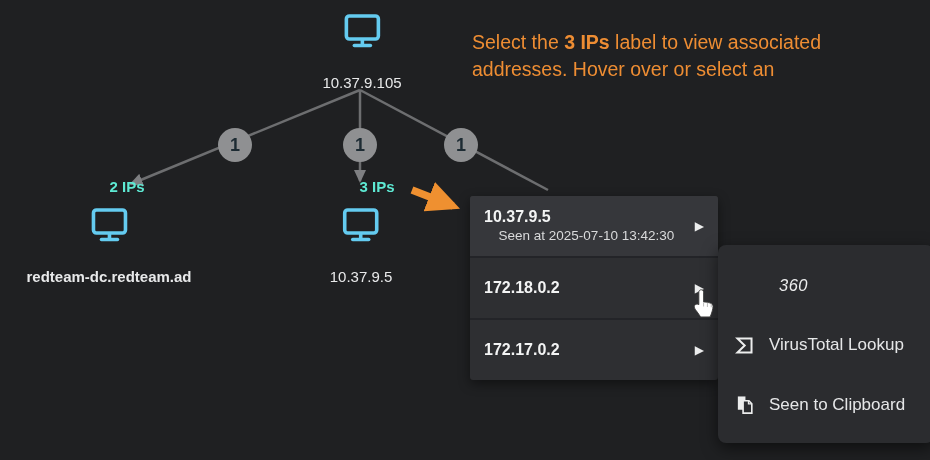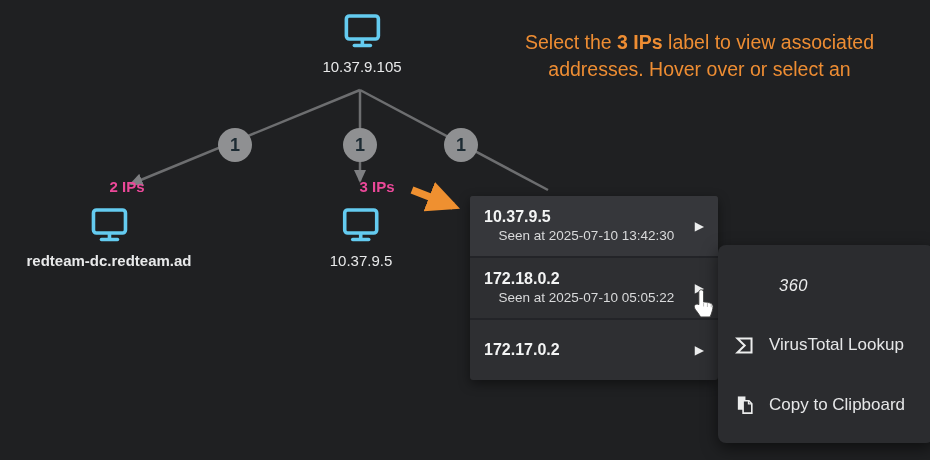--- a/index.html
+++ b/index.html
@@ -7,38 +7,38 @@
     position:relative;width:930px;height:460px;overflow:hidden;
     background:#1f2022;font-family:"Liberation Sans",sans-serif;
     -webkit-font-smoothing:antialiased;
   }
   svg.layer{position:absolute;left:0;top:0;pointer-events:none;}
   #edges{z-index:1;}
   #annotation-arrow-layer{z-index:4;}
 
   
   .node{position:absolute;z-index:2;display:flex;flex-direction:column;align-items:center;}
-  .node-label{color:#e8e9ea;font-size:15px;white-space:nowrap;margin-top:8px;}
+  .node-label{color:#e8e9ea;font-size:15px;white-space:nowrap;margin-top:24px;}
   .monitor{display:block;}
 
   .edge-badge{
     position:absolute;z-index:2;width:34px;height:34px;border-radius:50%;
     background:#8f9092;color:#1d2b33;font-size:18px;font-weight:bold;
     display:flex;align-items:center;justify-content:center;
     transform:translate(-50%,-50%);
   }
   .ip-count{
-    position:absolute;z-index:2;color:#ec4899;font-size:15px;font-weight:bold;
+    position:absolute;z-index:2;color:#5eead4;font-size:15px;font-weight:bold;
     white-space:nowrap;transform:translateX(-50%);
   }
 
   
   #instruction{
     position:absolute;left:472px;top:29px;width:455px;z-index:2;
-    color:#ee8d33;font-size:19.5px;line-height:26.5px;text-align:center;
+    color:#ee8d33;font-size:19.5px;line-height:26.5px;
   }
   #instruction b{font-weight:bold;}
 
   
   #ip-popup{
     position:absolute;left:470px;top:196px;width:248px;z-index:3;
     background:#2e2f32;border-radius:3px;
     box-shadow:0 4px 12px rgba(0,0,0,.45);
   }
   .ip-row{
@@ -135,21 +135,20 @@
     <div class="ip-row active">
       <div class="ip-row-text">
         <div class="ip-addr">10.37.9.5</div>
         <div class="ip-seen">Seen at 2025-07-10 13:42:30</div>
       </div>
       <span class="chev">▶</span>
     </div>
     <div class="ip-row">
       <div class="ip-row-text">
         <div class="ip-addr">172.18.0.2</div>
-        <div class="ip-seen">Seen at 2025-07-10 05:05:22</div>
       </div>
       <span class="chev">▶</span>
     </div>
     <div class="ip-row">
       <div class="ip-row-text">
         <div class="ip-addr">172.17.0.2</div>
       </div>
       <span class="chev">▶</span>
     </div>
   </div>
@@ -169,21 +168,21 @@
       <span>VirusTotal Lookup</span>
     </div>
     <div class="menu-item">
       <span class="menu-icon">
         <svg width="19" height="20" viewBox="0 0 20 21">
           <path d="M3,1.5 h8 v14 h-8 z" fill="#eceded"></path>
           <path d="M8.5,6 h6.2 l3,3.2 v9.8 h-9.2 z" fill="#2b2c2f" stroke="#eceded" stroke-width="1.7"></path>
           <path d="M14.2,6.4 v3 h3" fill="none" stroke="#eceded" stroke-width="1.4"></path>
         </svg>
       </span>
-      <span>Copy to Clipboard</span>
+      <span>Seen to Clipboard</span>
     </div>
   </div>
 
   <div id="cursor">
     <svg width="27" height="31" viewBox="0 0 18 21">
       <path d="M6.1,1.2 c0.9,0 1.6,0.7 1.6,1.6 v6.6 l1,0.1 c3,0.35 5.4,1 5.4,3.1 0,0.9 -0.25,1.9 -0.55,3 -0.35,1.3 -0.9,2.9 -1.45,4 H5.7 c-0.7-1.1 -1.7-2.5 -2.5-3.6 C2.3,14.8 1.4,13.8 1.4,12.7 c0-1.1 0.9-1.8 1.9-1.8 0.45,0 0.9,0.15 1.2,0.4 V2.8 c0-0.9 0.7-1.6 1.6-1.6 z" fill="#ffffff" stroke="#3a3a3a" stroke-width="0.6"></path>
       <path d="M7.7,9.6 v3 M10.3,10 v2.8 M12.9,10.6 v2.4" stroke="#bdbdbd" stroke-width="0.7" fill="none"></path>
     </svg>
   </div>
 

